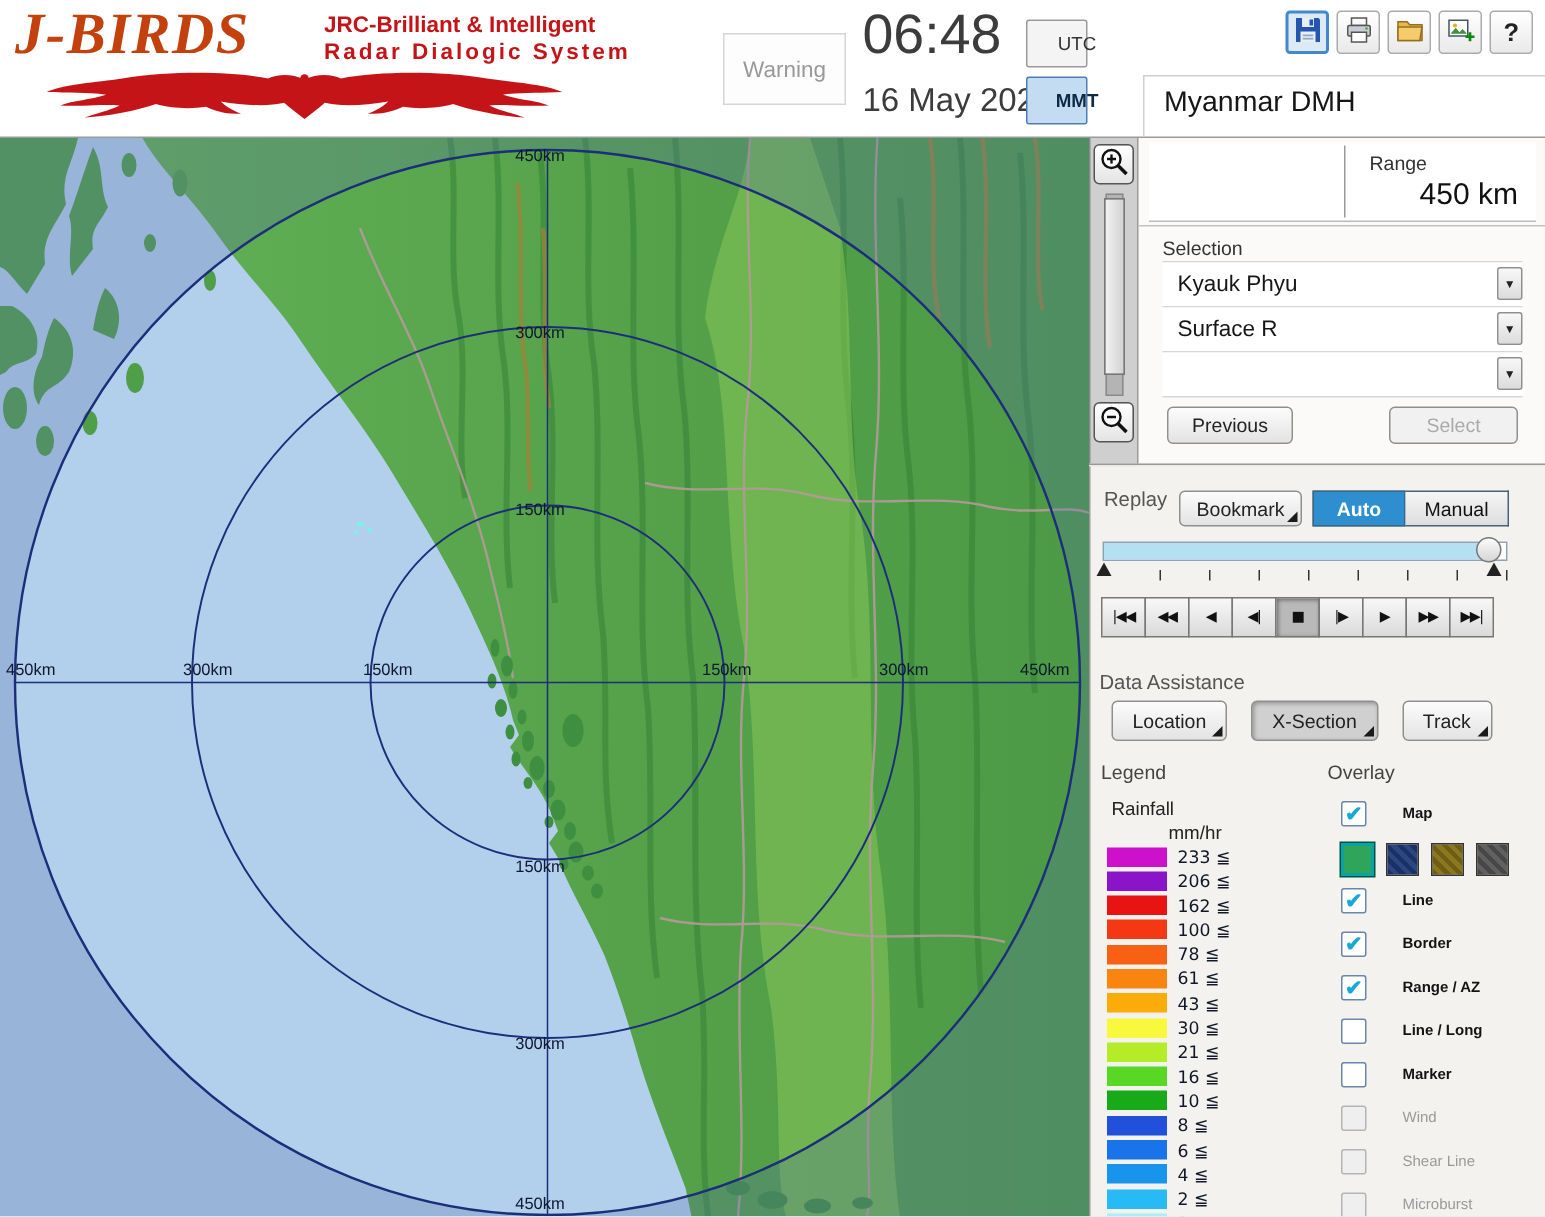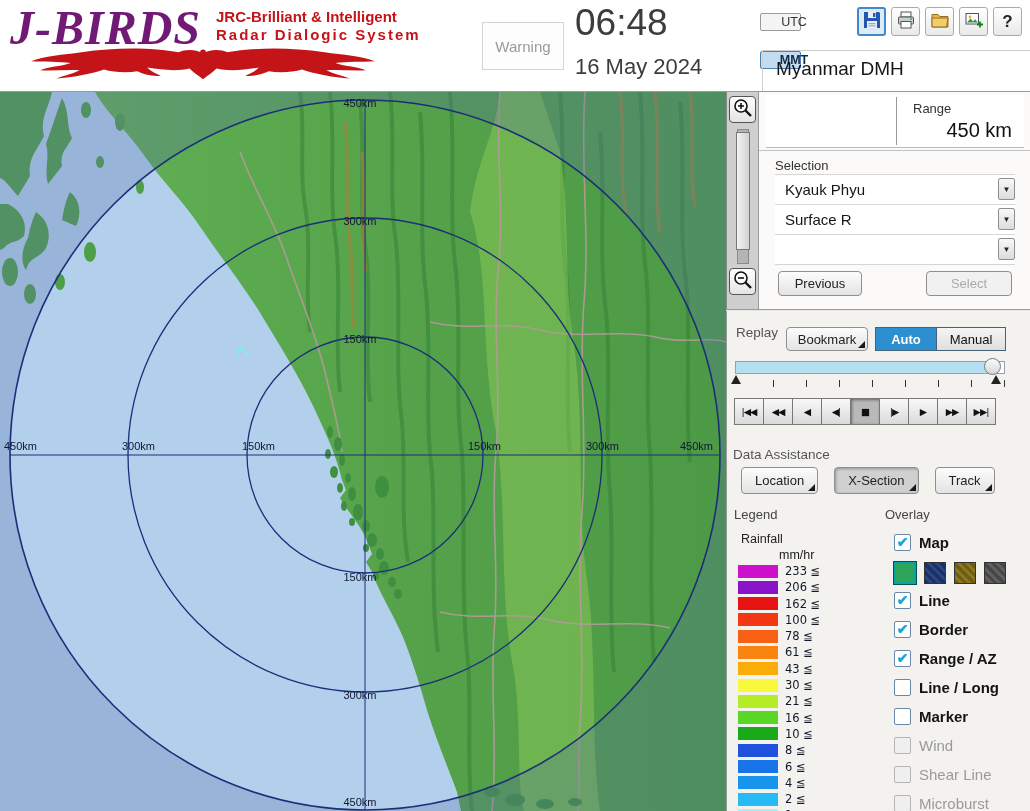--- a/index.html
+++ b/index.html
@@ -1,28 +1,28 @@
 <!DOCTYPE html>
 <html><head>
 <meta charset="utf-8">
 <style>
   html,body{margin:0;padding:0;}
   .stage{position:relative;width:1030px;height:811px;overflow:hidden;background:#fff;
          font-family:"Liberation Sans",sans-serif;color:#222;}
   
   .header{position:absolute;left:0;top:0;width:1030px;height:92px;background:#fff;border-bottom:1px solid #9a9a9a;box-sizing:border-box;}
-  .logo-title{position:absolute;left:10px;top:0px;font-family:"Liberation Serif",serif;font-style:italic;font-weight:bold;font-size:48px;color:#701a75;letter-spacing:1px;}
+  .logo-title{position:absolute;left:10px;top:0px;font-family:"Liberation Serif",serif;font-style:italic;font-weight:bold;font-size:39px;color:#c2410c;letter-spacing:1px;}
   .logo-tag{position:absolute;left:216px;color:#c41418;font-weight:bold;font-size:15px;white-space:nowrap;}
   .tag1{top:8px;} .tag2{top:26px;letter-spacing:2px;}
   .eagle{position:absolute;left:8px;top:46px;}
   .warning-box{position:absolute;left:482px;top:22px;width:80px;height:46px;border:1px solid #d5d5d5;background:#fdfdfd;
                color:#999;font-size:15px;display:flex;align-items:center;justify-content:center;}
   .time{position:absolute;left:575px;top:2px;font-size:37px;color:#3c3c3c;}
   .date{position:absolute;left:575px;top:54px;font-size:22px;color:#3c3c3c;}
-  .tzbtn{position:absolute;left:760px;width:31px;height:18px;font-size:12.5px;box-sizing:border-box;
+  .tzbtn{position:absolute;left:684px;width:31px;height:32px;font-size:12.5px;box-sizing:border-box;
          display:flex;align-items:center;justify-content:center;cursor:pointer;border-radius:2px;padding-left:33px;}
   .tz-utc{top:13px;background:#f4f4f4;border:1px solid #9a9a9a;color:#333;}
   .tz-mmt{top:51px;background:#c4dcf2;border:1px solid #4d7fb5;color:#102a44;font-weight:bold;}
   .icons{position:absolute;right:8px;top:7px;display:flex;gap:5px;}
   .icon-btn{width:29px;height:29px;box-sizing:border-box;border:1px solid #aaa;border-radius:3px;
             background:linear-gradient(#ffffff,#e9e9e9);display:flex;align-items:center;justify-content:center;padding:0;}
   .icon-btn.focused{border:2px solid #4488cc;background:#dceaf6;}
   .help-q{font-size:17px;font-weight:bold;color:#222;}
   .station-box{position:absolute;left:762px;top:50px;width:268px;height:41px;border-left:1px solid #cfcfcf;border-top:1px solid #cfcfcf;box-sizing:border-box;}
   .station{position:absolute;left:13px;top:7px;font-size:19px;color:#161616;}
@@ -82,21 +82,21 @@
   .legend-rows{position:absolute;left:11px;top:253px;}
   .lrow{display:flex;align-items:center;margin-bottom:2.3px;}
   .lswatch{width:40px;height:13px;}
   .lval{font-size:11.5px;margin-left:7px;color:#101828;white-space:nowrap;font-family:"DejaVu Sans",sans-serif;}
   .overlay-title{position:absolute;left:158px;top:196px;font-size:13px;color:#444;}
   .overlay-rows{position:absolute;left:167px;top:222px;width:130px;}
   .ov-row{display:flex;align-items:center;height:18px;margin-bottom:11px;}
   .cb{width:17px;height:17px;box-sizing:border-box;background:#fff;border:1px solid #6a86a8;border-radius:2px;
       display:inline-flex;align-items:center;justify-content:center;font-size:14px;font-weight:bold;color:#18a8d8;flex:none;}
   .cb.off{border-color:#b5b5b5;background:#efefef;}
-  .ov-label{font-size:15px;font-weight:bold;color:#141414;margin-left:8px;white-space:nowrap;text-align:center;}
+  .ov-label{font-size:10px;font-weight:bold;color:#141414;margin-left:24px;white-space:nowrap;text-align:center;}
   .ov-row.disabled .ov-label{color:#9a9a9a;font-weight:normal;}
   .swatches{display:flex;gap:8px;height:22px;margin-bottom:7px;align-items:center;}
   .mswatch{width:22px;height:22px;box-sizing:border-box;border:1px solid #333;}
   .mswatch.selected{border:2px solid #0aa3a3;outline:1px solid #054;}
   svg text{font-family:"Liberation Sans",sans-serif;}
 </style>
 </head>
 <body>
 
 <div class="stage">

